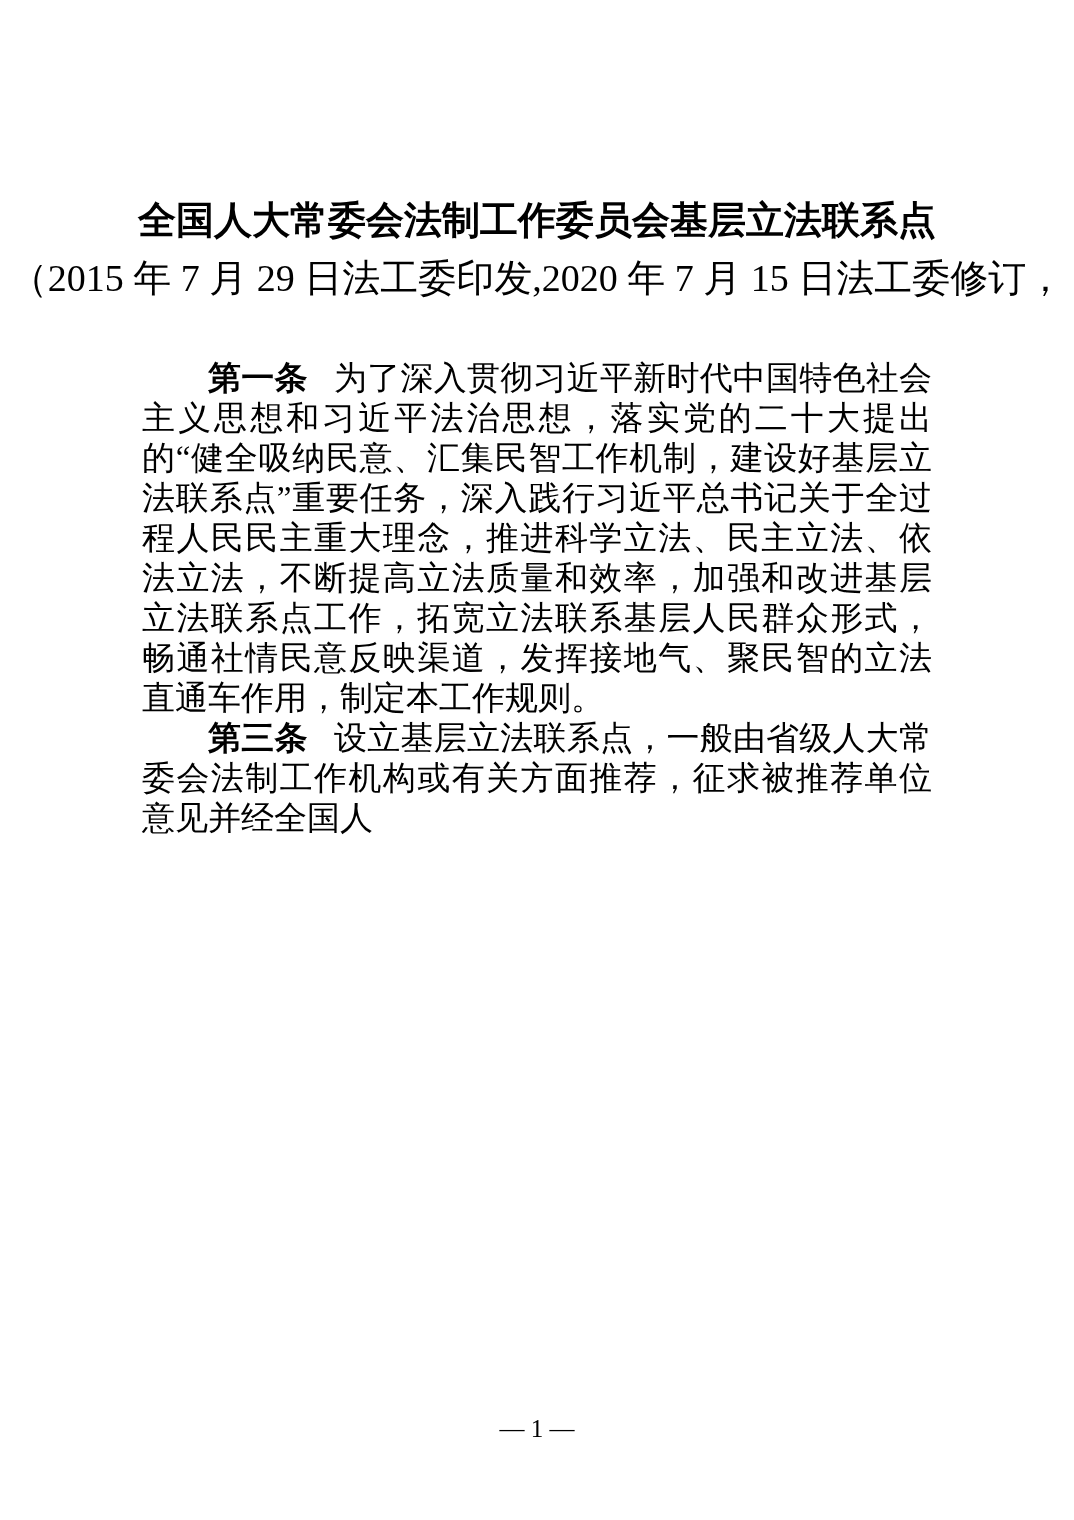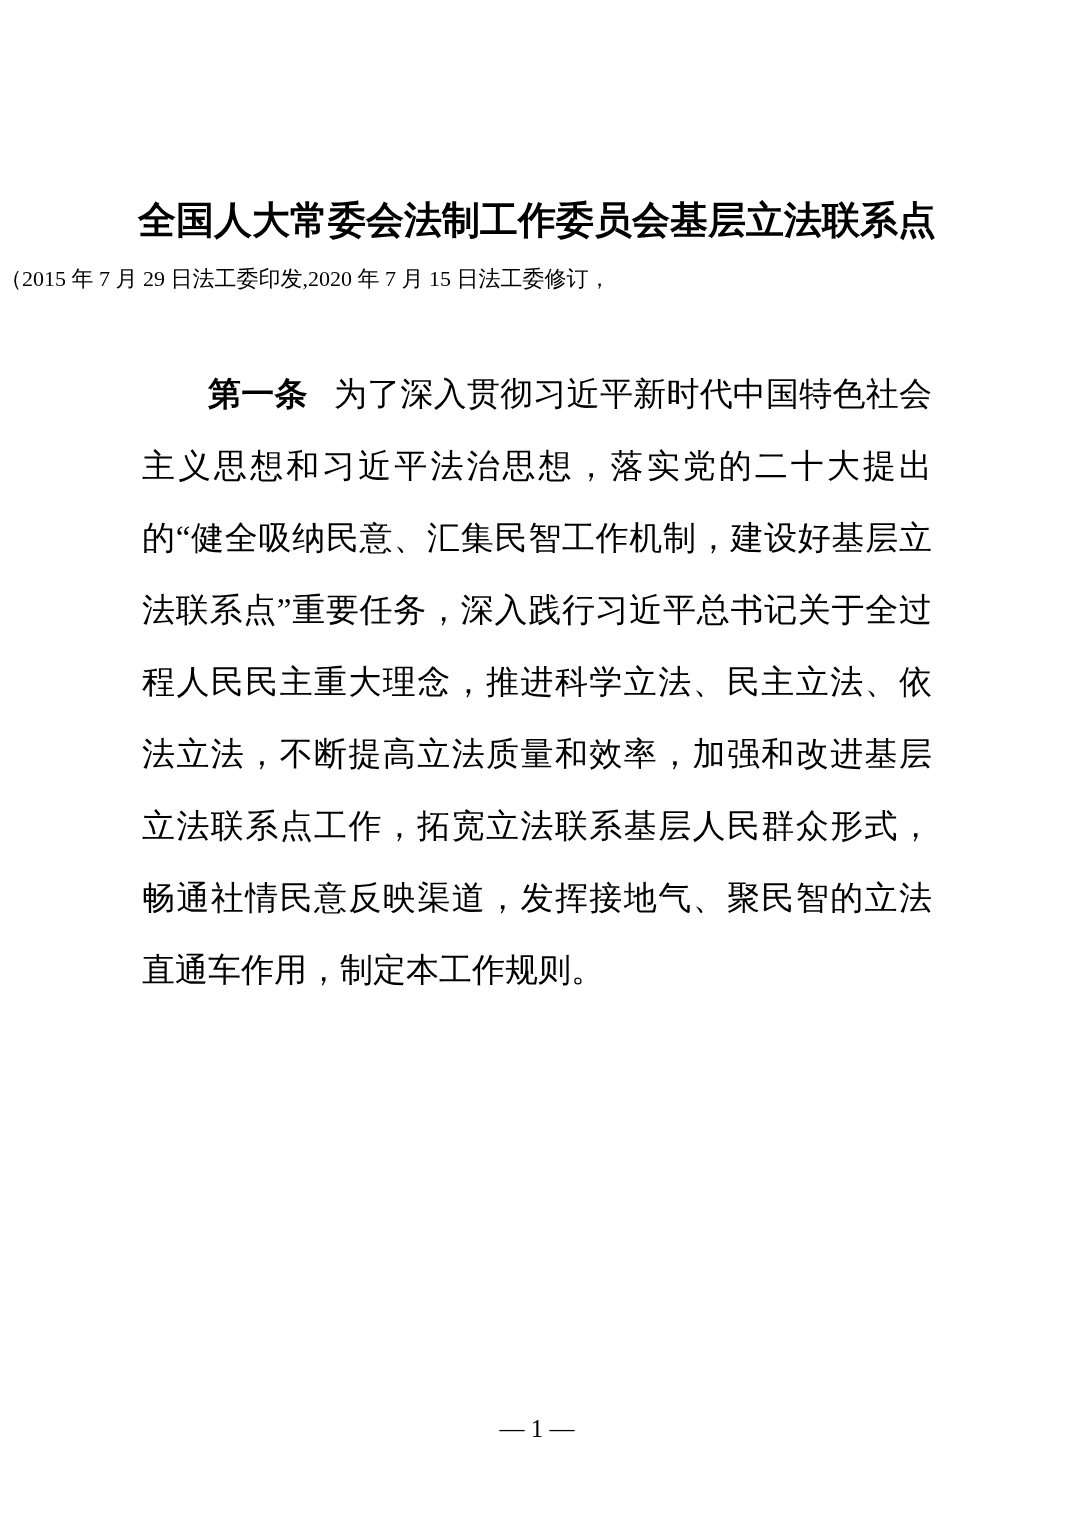--- a/index.html
+++ b/index.html
@@ -24,31 +24,32 @@
     font-size: 38px;
     line-height: 53px;
     font-weight: bold;
     letter-spacing: 0px;
   }
   .title-line {
     display: block;
   }
   .doc-subtitle {
     margin-top: 5px;
-    font-size: 22px;
+    text-align: center;
+    font-size: 38px;
     line-height: 53px;
     font-weight: normal;
   }
   .subtitle-line {
     display: block;
   }
   .doc-body {
     margin: 53px 142px 0 142px;
     font-size: 33px;
-    line-height: 72px;
+    line-height: 40px;
     text-align: justify;
     text-justify: inter-character;
   }
   .article {
     margin: 0;
     padding: 0;
     text-indent: 2em;
   }
   .article-label {
     font-weight: bold;
@@ -75,17 +76,20 @@
   </h1>
 
   <div class="doc-subtitle">
     <span class="subtitle-line">（2015 年 7 月 29 日法工委印发,2020 年 7 月 15 日法工委修订，</span>
   </div>
 
   <div class="doc-body">
     <p class="article">
       <span class="article-label">第一条</span><span class="article-text">为了深入贯彻习近平新时代中国特色社会主义思想和习近平法治思想，落实党的二十大提出的“健全吸纳民意、汇集民智工作机制，建设好基层立法联系点”重要任务，深入践行习近平总书记关于全过程人民民主重大理念，推进科学立法、民主立法、依法立法，不断提高立法质量和效率，加强和改进基层立法联系点工作，拓宽立法联系基层人民群众形式，畅通社情民意反映渠道，发挥接地气、聚民智的立法直通车作用，制定本工作规则。</span>
     </p>
+    <p class="article">
+      <span class="article-label">第三条</span><span class="article-text">设立基层立法联系点，一般由省级人大常委会法制工作机构或有关方面推荐，征求被推荐单位意见并经全国人</span>
+    </p>
   </div>
 
   <div class="page-footer">— 1 —</div>
 
 </div>
 
 </body></html>

